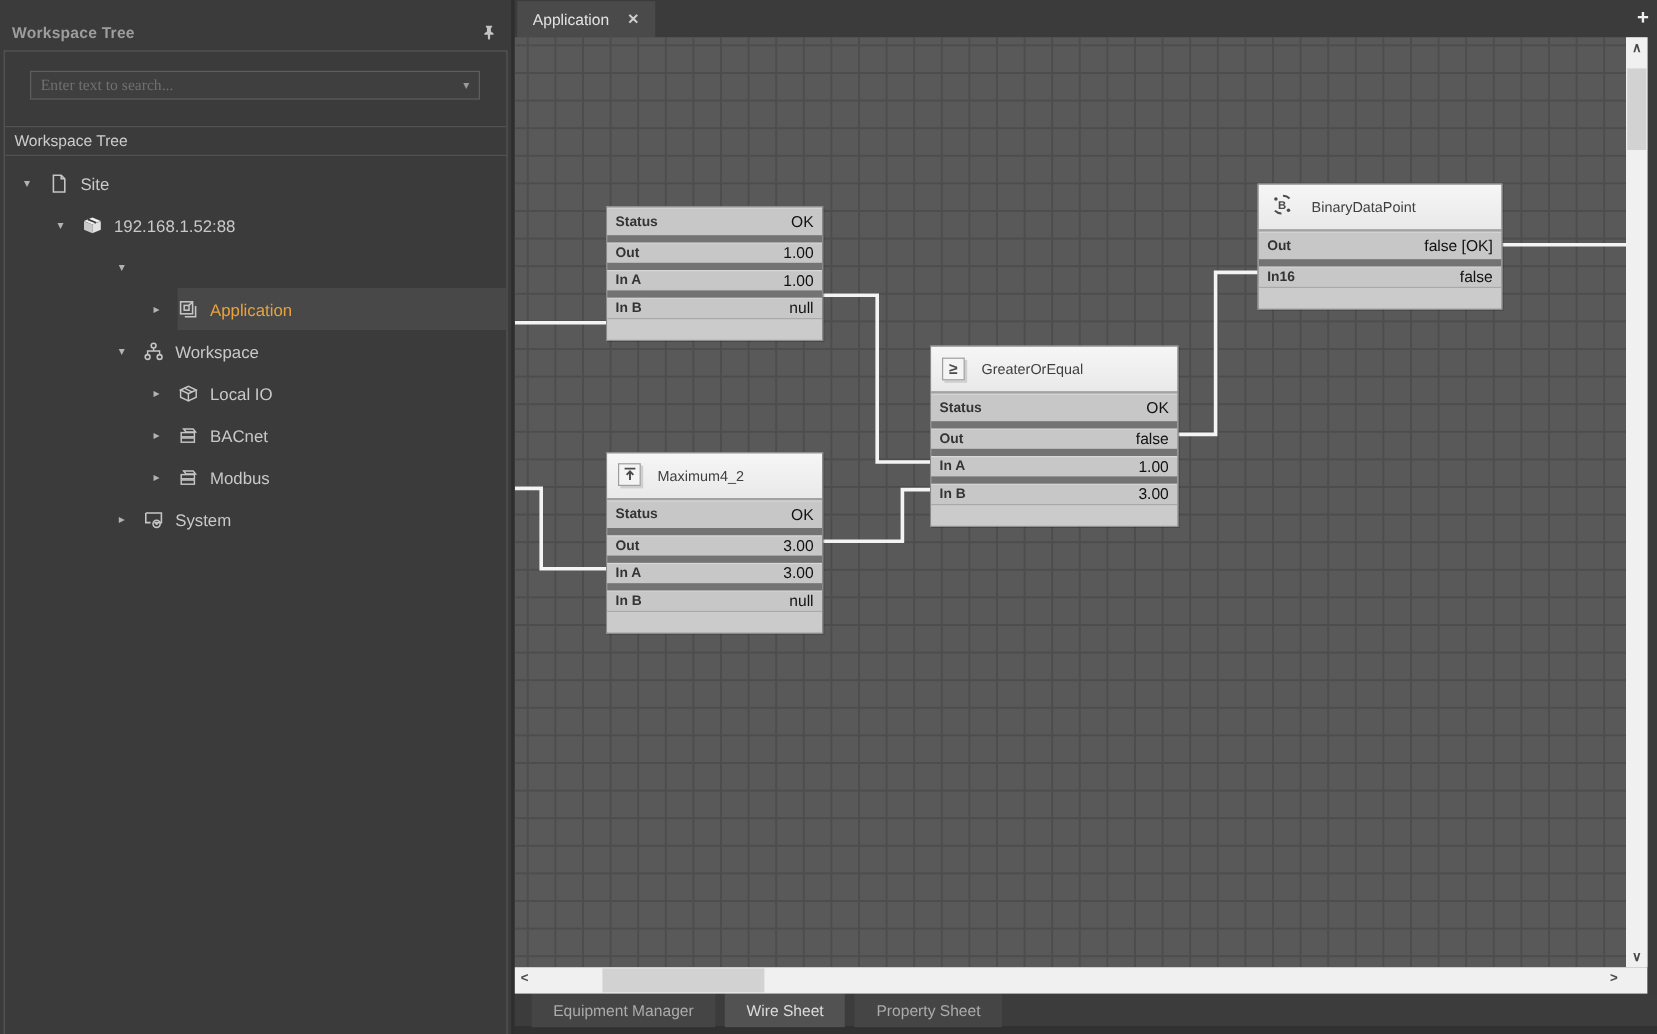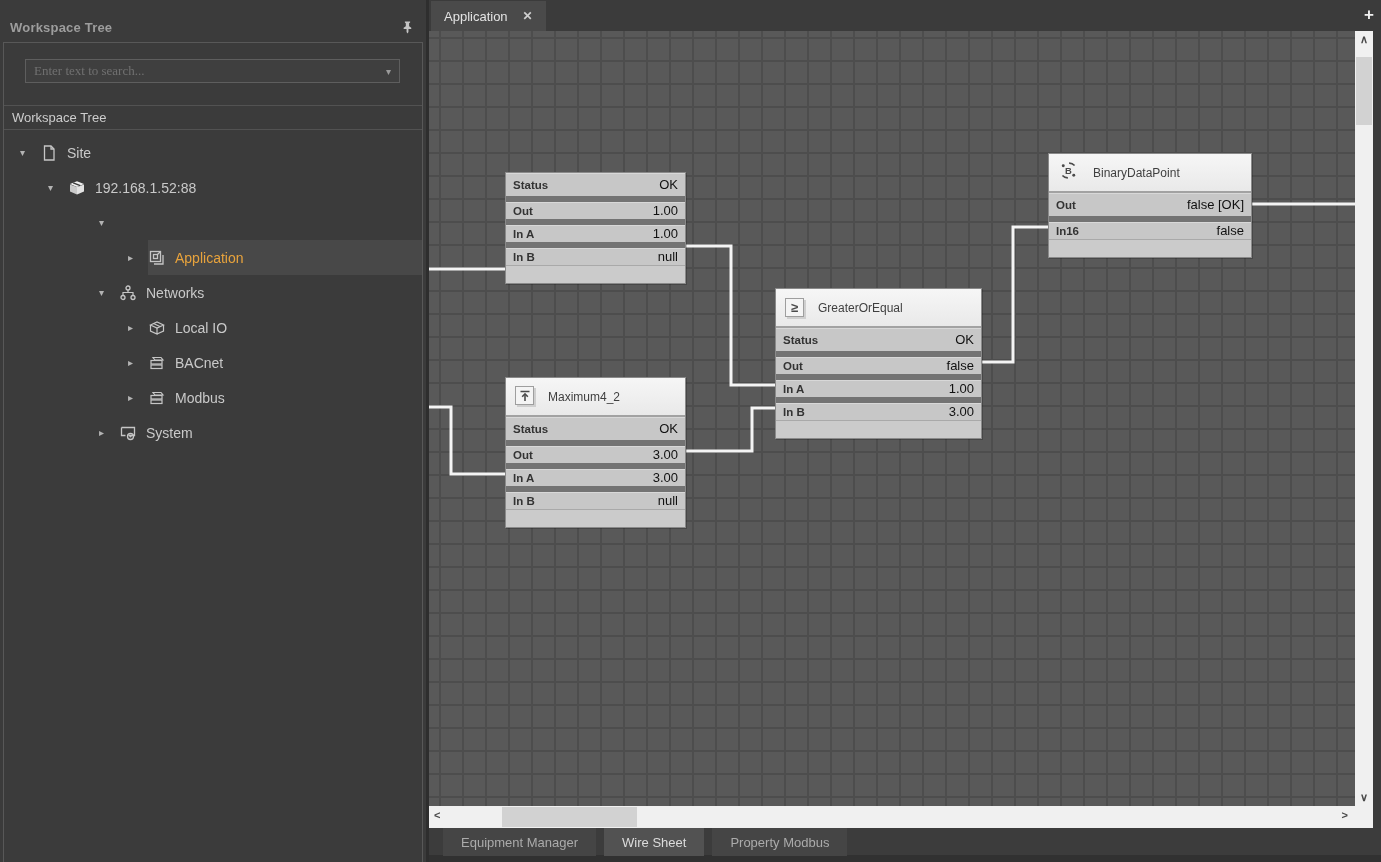--- a/index.html
+++ b/index.html
@@ -153,21 +153,21 @@
     <span class="tree-arrow">▾</span>
     <span class="tree-body">
       <span class="tree-icon">
               <svg viewBox="0 0 18 18">
                 <circle cx="9" cy="4" r="2" fill="none" stroke="#c6c6c6" stroke-width="1.3"></circle>
                 <circle cx="4" cy="13.5" r="2" fill="none" stroke="#c6c6c6" stroke-width="1.3"></circle>
                 <circle cx="14" cy="13.5" r="2" fill="none" stroke="#c6c6c6" stroke-width="1.3"></circle>
                 <path d="M9 6v2.5M9 8.5H4v3M9 8.5h5v3" fill="none" stroke="#c6c6c6" stroke-width="1.2"></path>
               </svg>
             </span>
-      <span class="tree-label">Networks</span>
+      <span class="tree-label">Workspace</span>
     </span>
   </div>
 
   <div class="tree-row" style="padding-left: 122px;">
     <span class="tree-arrow">▸</span>
     <span class="tree-body">
       <span class="tree-icon">
               <svg viewBox="0 0 18 18">
                 <path d="M2.5 6L9 3l6.5 3L9 9z" fill="none" stroke="#c6c6c6" stroke-width="1.2"></path>
                 <path d="M2.5 6v6L9 15V9M15.5 6v6L9 15" fill="none" stroke="#c6c6c6" stroke-width="1.2"></path>
@@ -381,16 +381,16 @@
   <div class="bottom-tabs">
   <div class="btab">
     <span class="btab-label">Equipment Manager</span>
   </div>
 
   <div class="btab active">
     <span class="btab-label">Wire Sheet</span>
   </div>
 
   <div class="btab">
-    <span class="btab-label">Property Modbus</span>
+    <span class="btab-label">Property Sheet</span>
   </div>
 </div>
 </main>
 
 </body></html>

